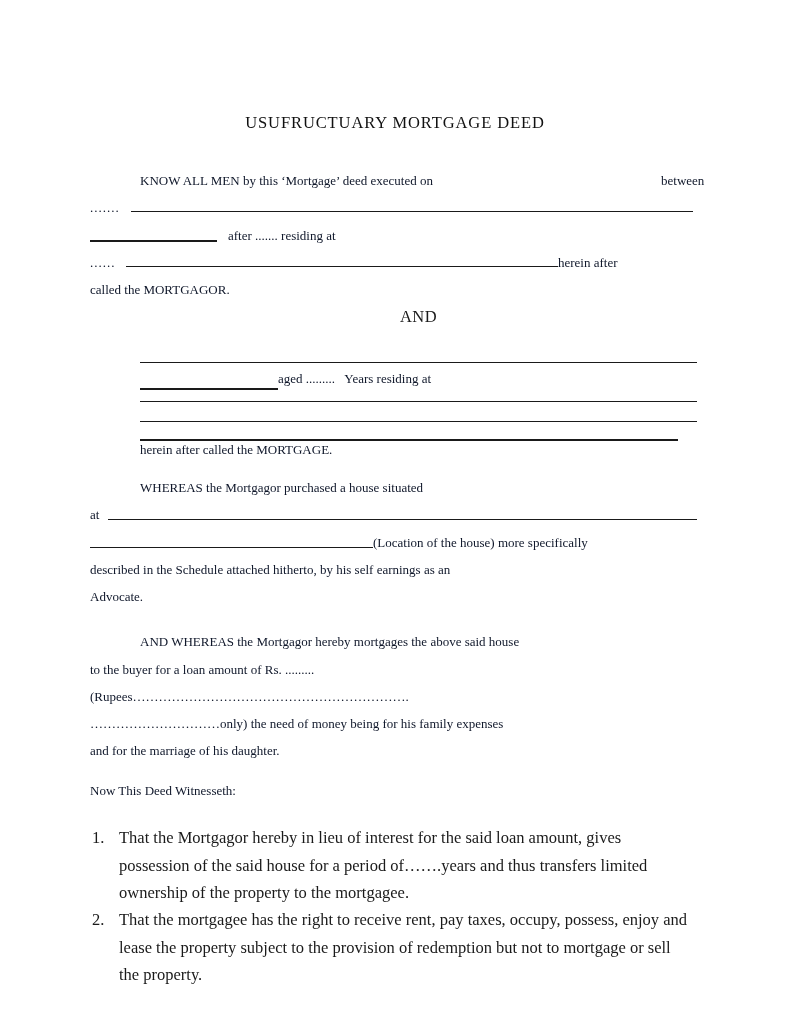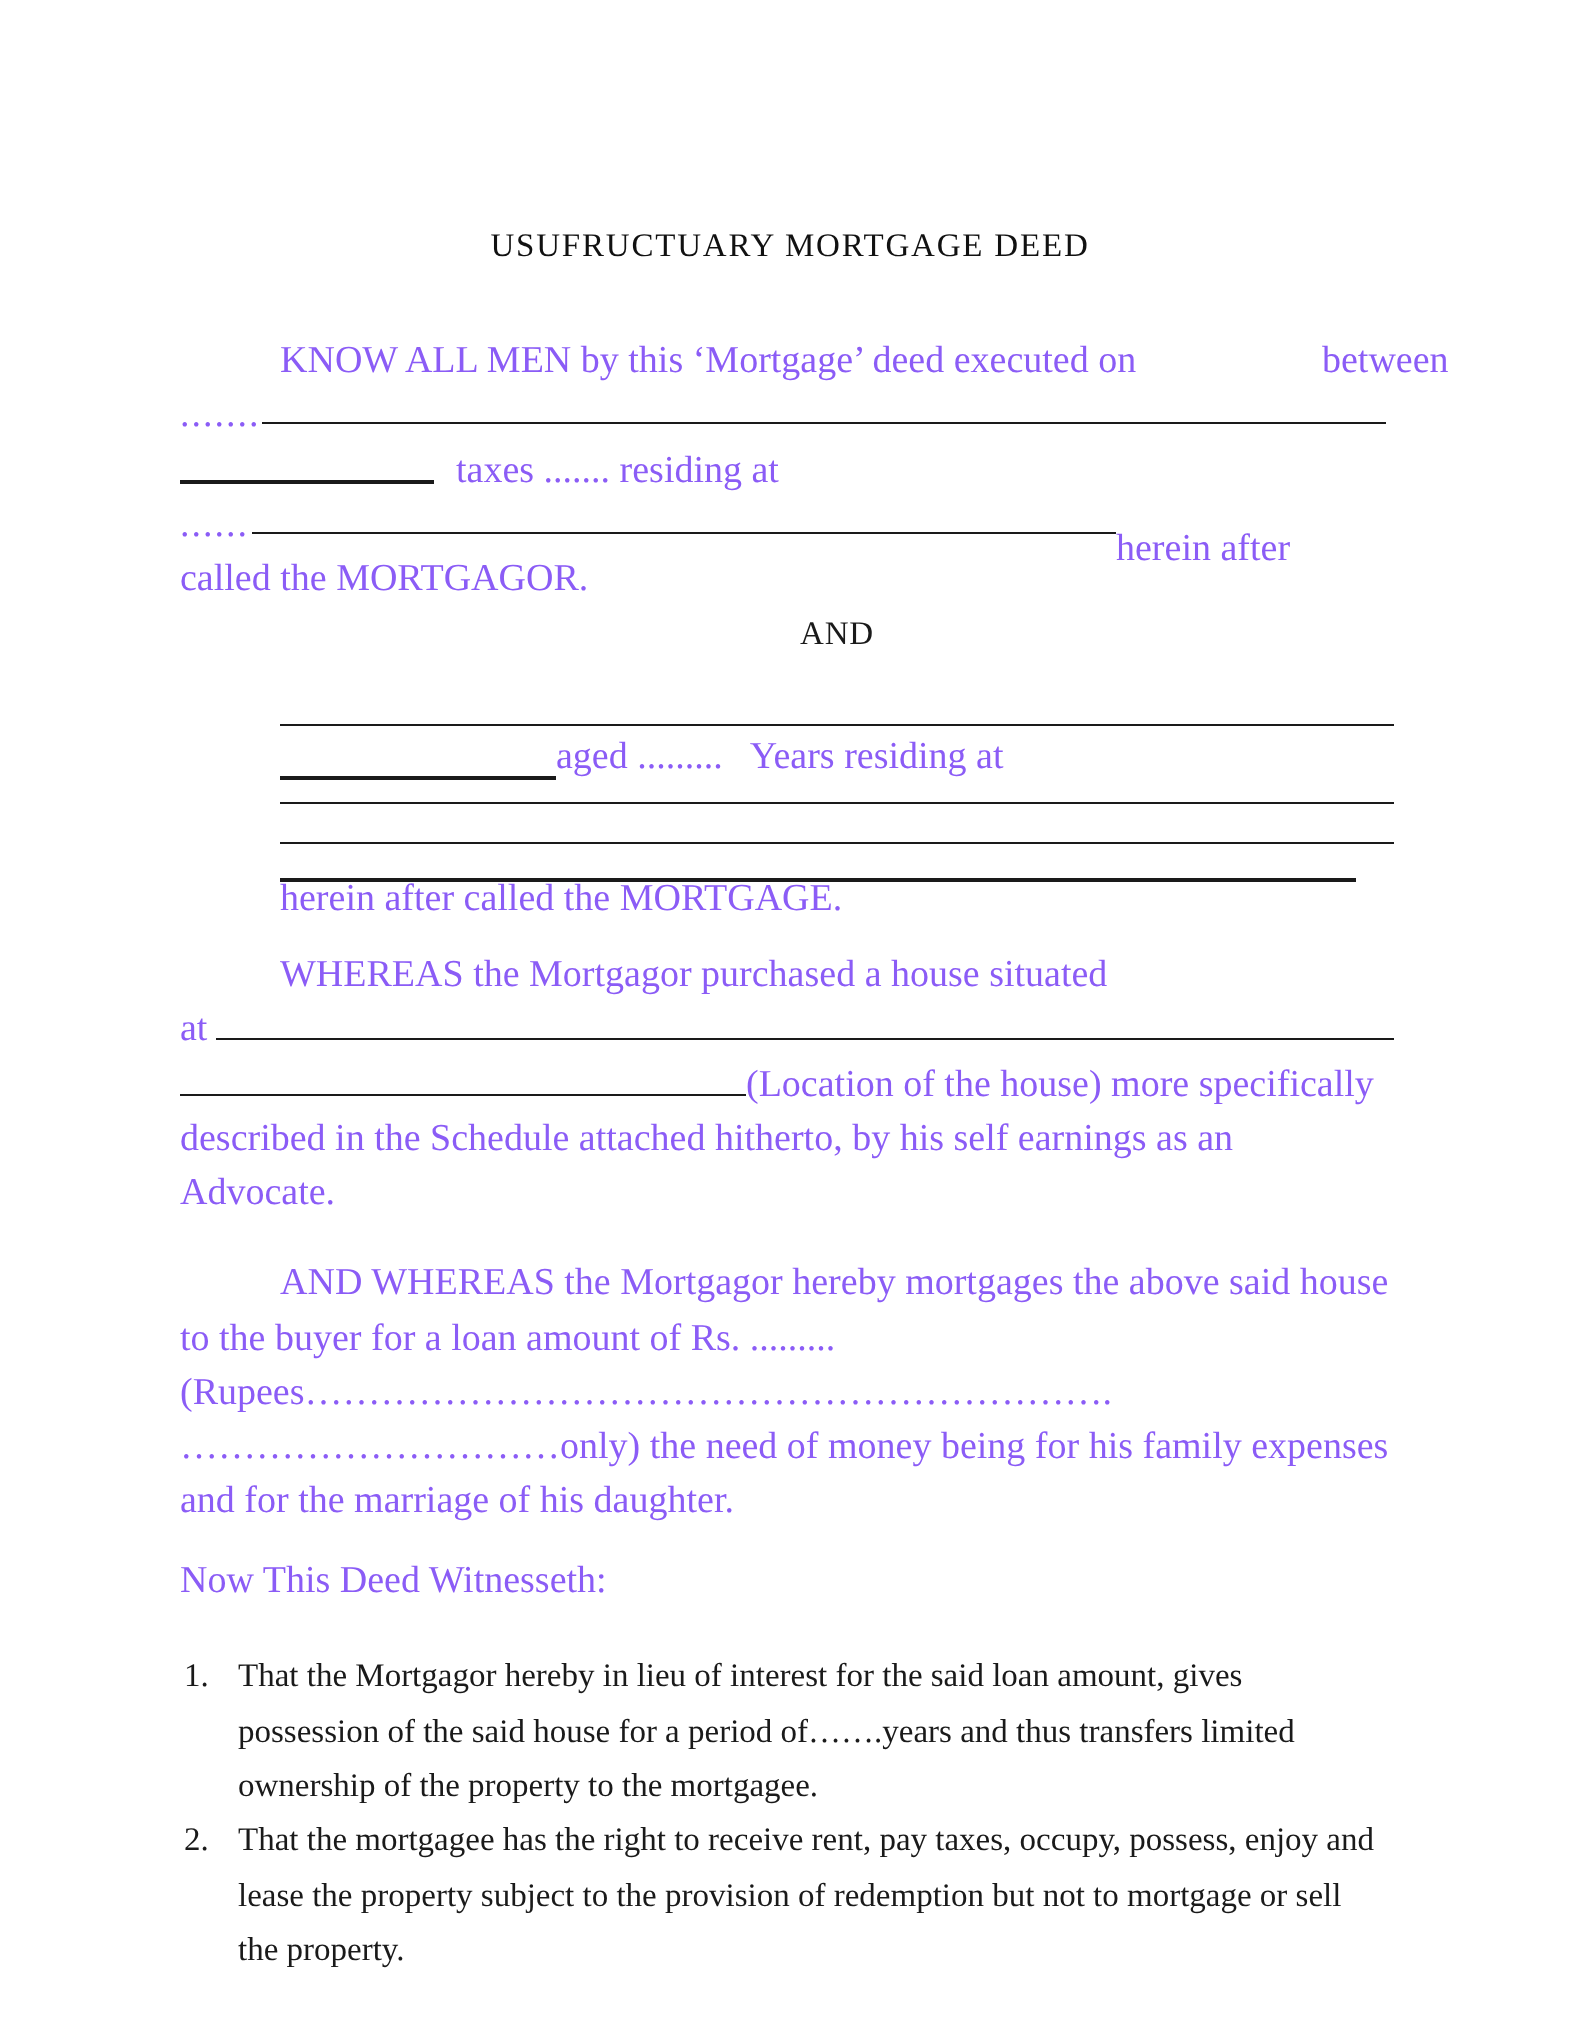--- a/index.html
+++ b/index.html
@@ -25,24 +25,24 @@
     width: 790px;
     text-align: center;
     font-size: 16.5px;
     letter-spacing: 0.9px;
     color: #111;
   }
 
   
   .tline {
     position: absolute;
-    font-size: 19px;
+    font-size: 13px;
     line-height: 19px;
     white-space: pre;
-    color: #8b5cf6;
+    color: #0f172a;
   }
 
   
   .rule {
     position: absolute;
     height: 0;
     border-top: 1.6px solid #1a1a1a;
   }
   .rule.thick { border-top-width: 2.1px; }
 
@@ -80,25 +80,25 @@
   <div class="doc-title">USUFRUCTUARY MORTGAGE DEED</div>
 
   <div class="tline" style="left:140px; top:171px;">KNOW ALL MEN by this ‘Mortgage’ deed executed on</div>
 
   <div class="tline" style="left:661px; top:171px;">between</div>
 
   <div class="tline" style="left:90px; top:198px; letter-spacing:1px;">.......</div>
   <div class="rule" style="left:131px; top:211px; width:562px;"></div>
 
   <div class="rule thick" style="left:90px; top:240px; width:127px;"></div>
-  <div class="tline" style="left:228px; top:226px;">taxes ....... residing at</div>
+  <div class="tline" style="left:228px; top:226px;">after ....... residing at</div>
 
   <div class="tline" style="left:90px; top:253px; letter-spacing:1px;">......</div>
   <div class="rule" style="left:126px; top:266px; width:432px;"></div>
-  <div class="tline" style="left:558px; top:253px;margin-top:12px;">herein after</div>
+  <div class="tline" style="left:558px; top:253px;">herein after</div>
 
   <div class="tline" style="left:90px; top:280px;">called the MORTGAGOR.</div>
 
   <div class="centered-word" style="left:400px; top:307px;">AND</div>
 
   <div class="rule" style="left:140px; top:362px; width:557px;"></div>
 
   <div class="rule thick" style="left:140px; top:388px; width:138px;"></div>
   <div class="tline" style="left:278px; top:369px;">aged .........   Years residing at</div>
 

